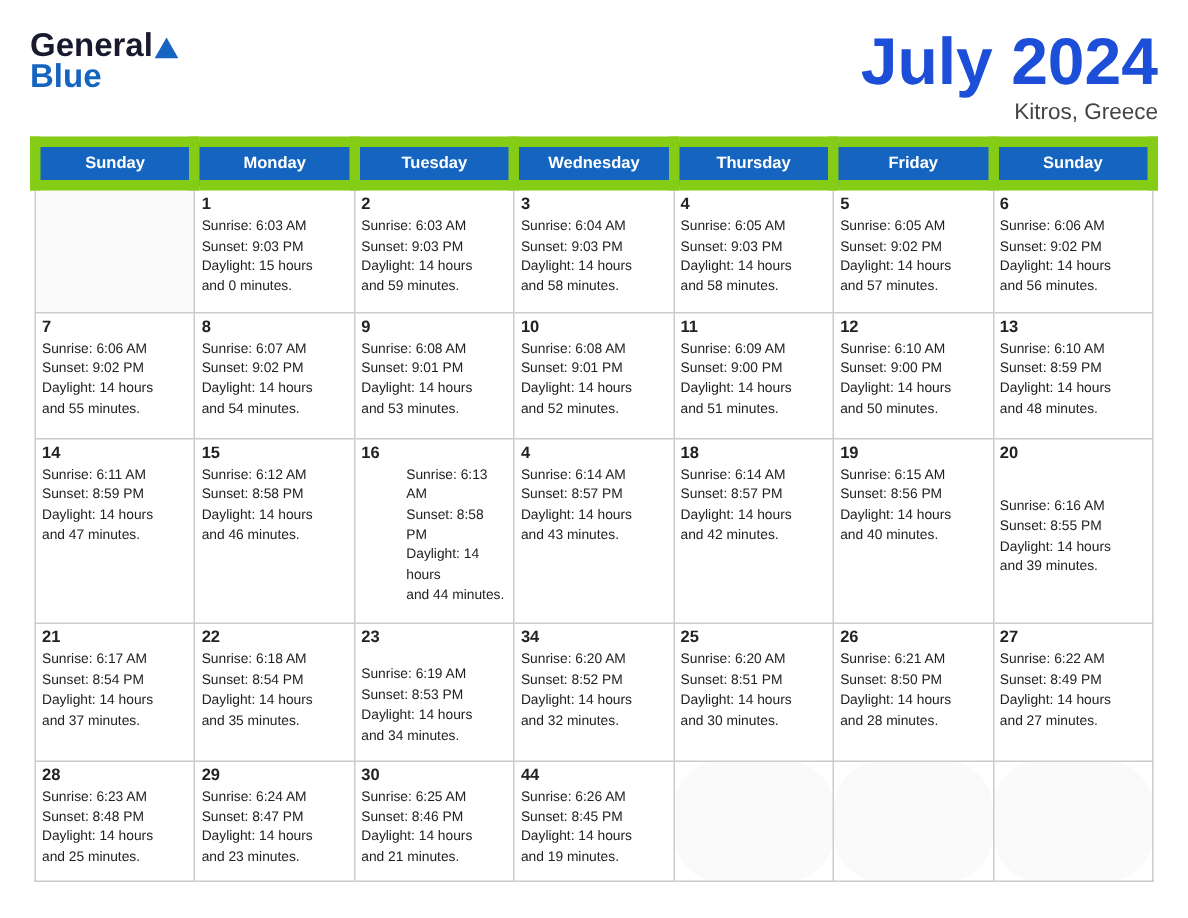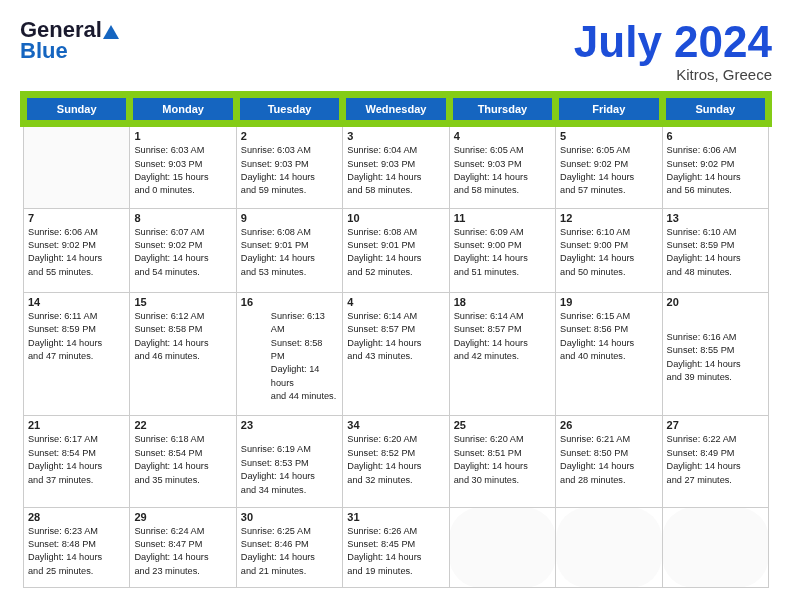--- a/index.html
+++ b/index.html
@@ -339,21 +339,21 @@
 and 23 minutes.</div>
           </td>
           <td>
             <span class="day-num">30</span>
             <div class="day-info" style="white-space: pre-line;">Sunrise: 6:25 AM
 Sunset: 8:46 PM
 Daylight: 14 hours
 and 21 minutes.</div>
           </td>
           <td>
-            <span class="day-num">31</span>
+            <span class="day-num">44</span>
             <div class="day-info" style="white-space: pre-line;">Sunrise: 6:26 AM
 Sunset: 8:45 PM
 Daylight: 14 hours
 and 19 minutes.</div>
           </td>
           <td class="empty-cell"></td>
           <td class="empty-cell"></td>
           <td class="empty-cell"></td>
         </tr>
       </tbody>

